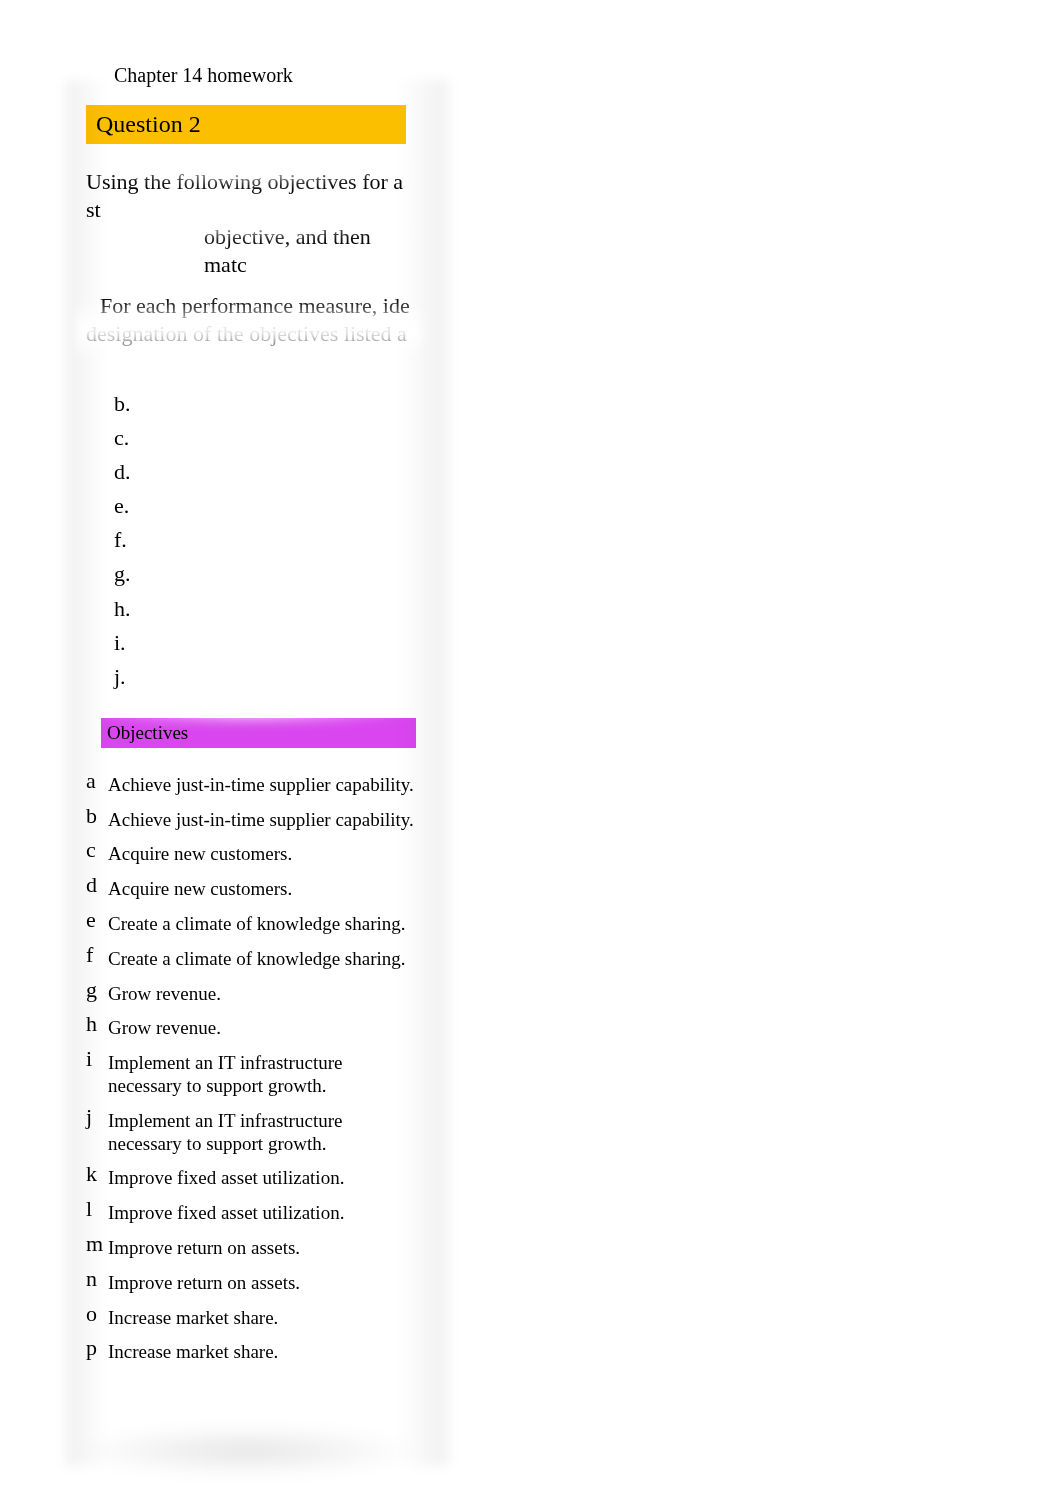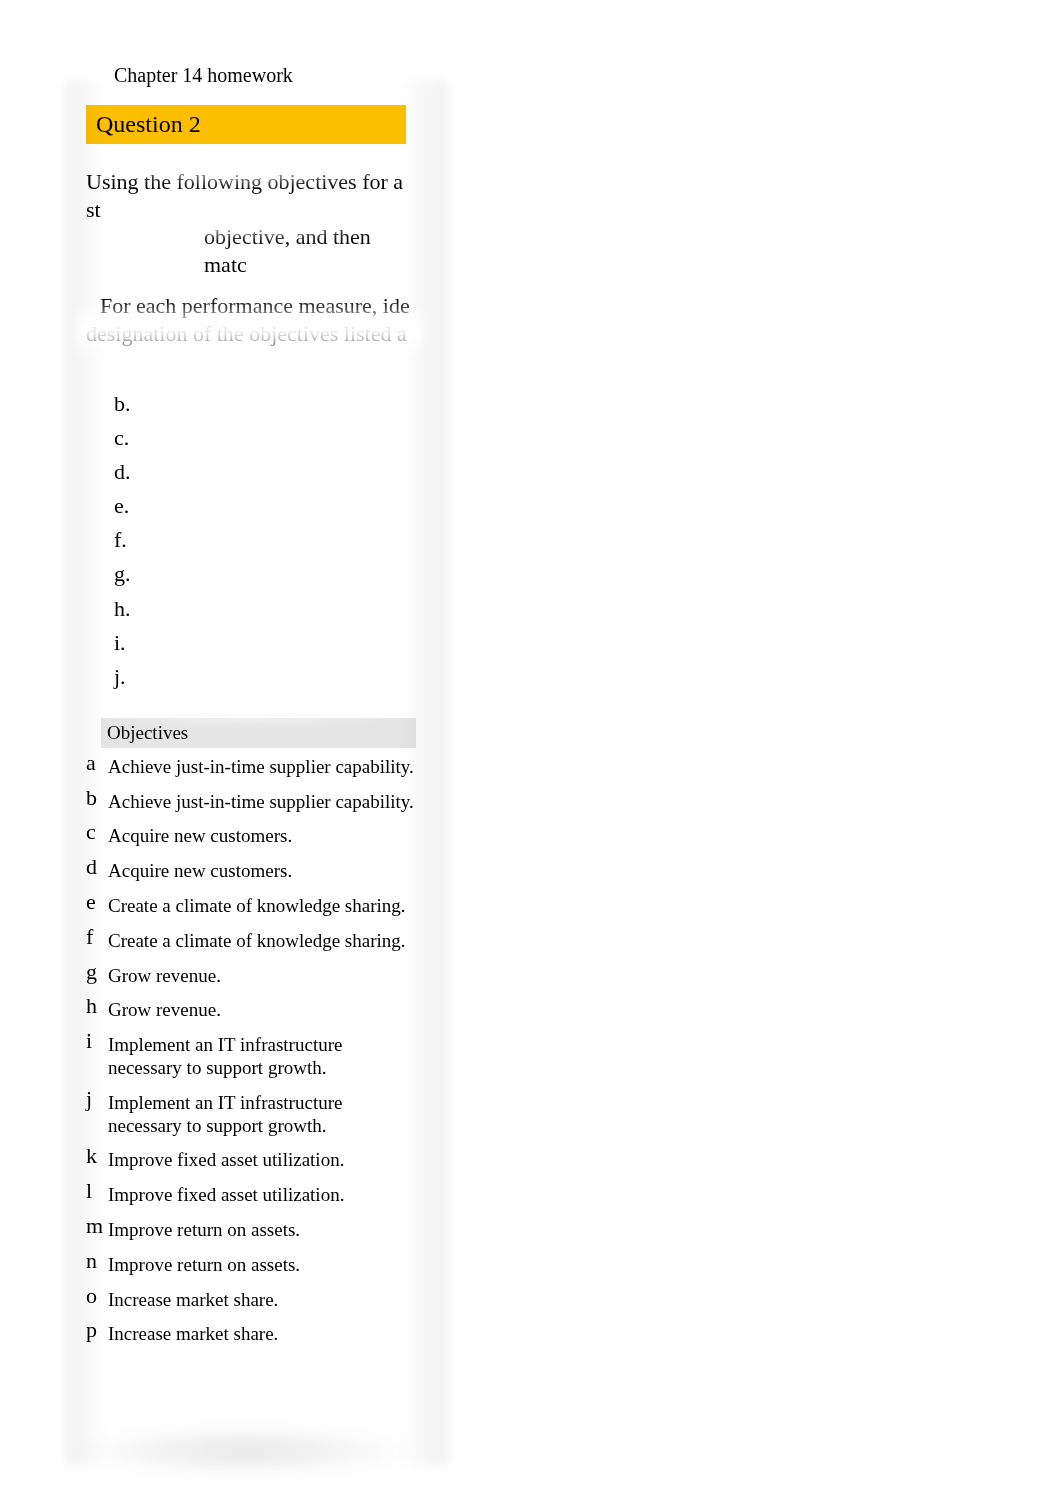--- a/index.html
+++ b/index.html
@@ -55,25 +55,25 @@
   }
   .letter-list .row {
     font-size: 22px;
     line-height: 1.55;
   }
   .objectives-wrap {
     margin-left: 86px;
     width: 330px;
   }
   .objectives-header {
-    background: #e5e5e5;
+    background: #d946ef;
     font-size: 19px;
     padding: 4px 6px;
     margin-left: 15px;
-    margin-bottom: 2px;
+    margin-bottom: 20px;
   }
   .obj-row {
     display: flex;
     align-items: flex-start;
     padding: 2px 0 6px 0;
   }
   .obj-key {
     width: 18px;
     font-size: 22px;
     line-height: 1.0;

